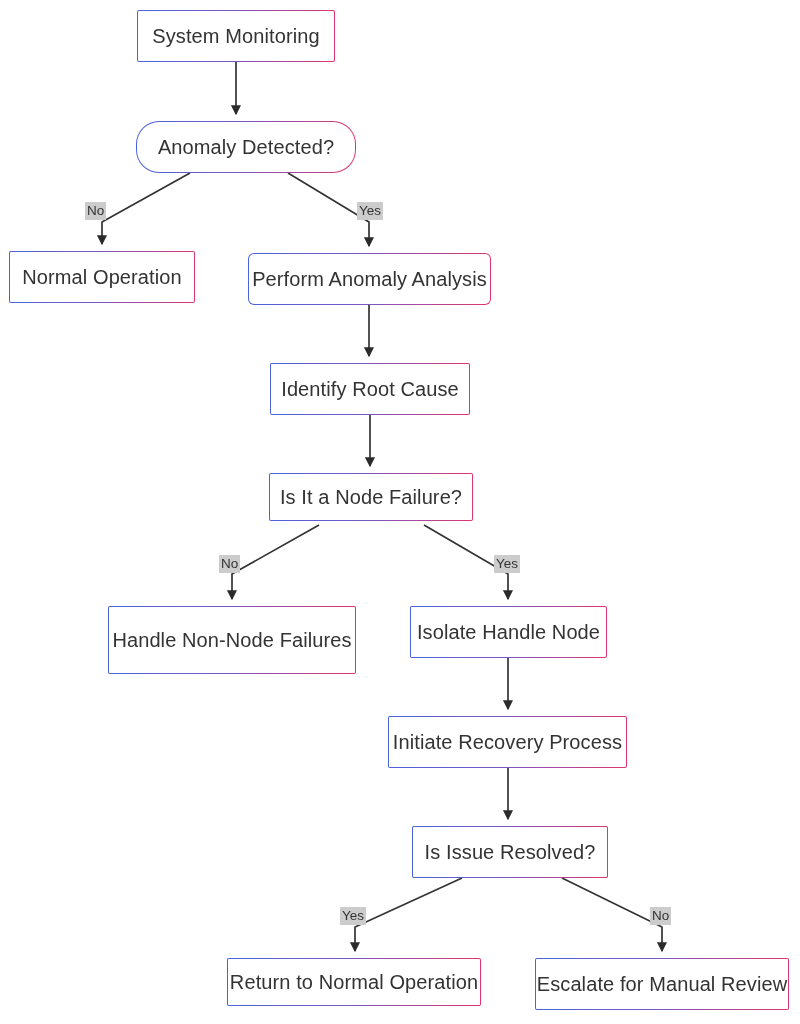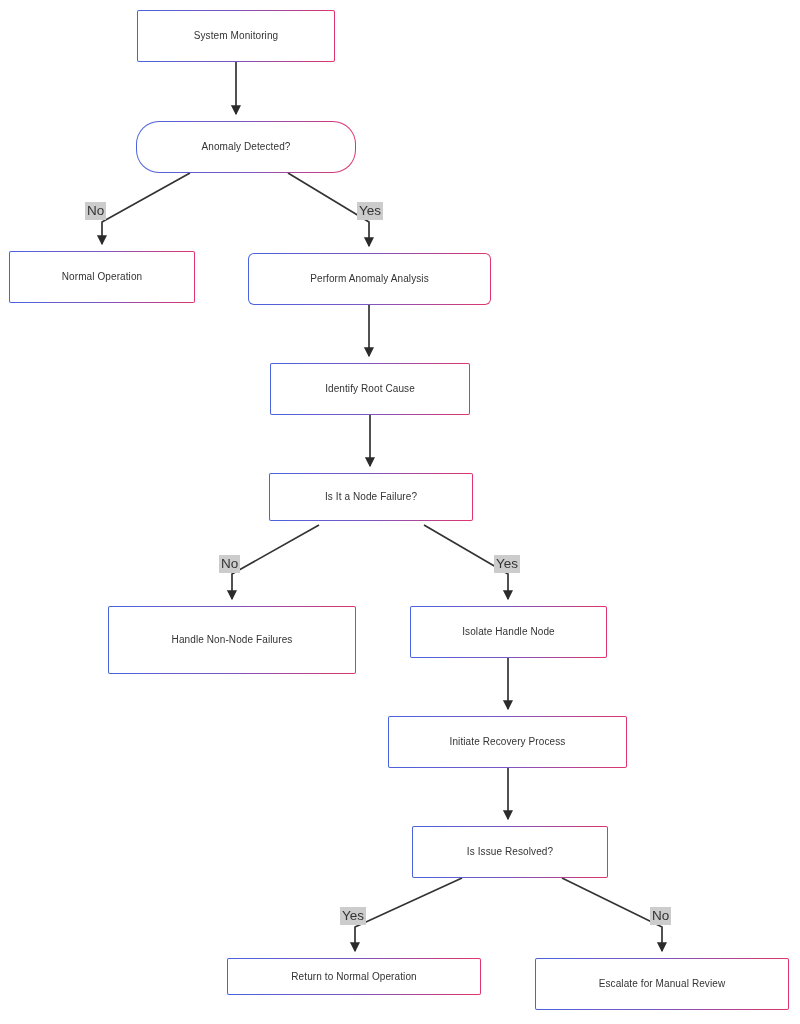--- a/index.html
+++ b/index.html
@@ -46,21 +46,21 @@
     
     border: 1.6px solid transparent;
     border-radius: 2px;
     background-image:
       linear-gradient(#ffffff, #ffffff),
       linear-gradient(90deg, #4a63de 0%, #7a57c4 48%, #e0356c 100%);
     background-origin: border-box;
     background-clip: padding-box, border-box;
   }
   .node-label {
-    font-size: 10px;
+    font-size: 20px;
     color: #333333;
     line-height: 1.2;
     text-align: left;
     white-space: nowrap;
     letter-spacing: 0.1px;
   }
 
   
   .edge-label {
     position: absolute;
@@ -123,21 +123,21 @@
       </div>
       <div class="node" style="left: 410px; top: 606px; width: 197px; height: 52px;">
         <span class="node-label">Isolate Handle Node</span>
       </div>
       <div class="node" style="left: 388px; top: 716px; width: 239px; height: 52px;">
         <span class="node-label">Initiate Recovery Process</span>
       </div>
       <div class="node" style="left: 412px; top: 826px; width: 196px; height: 52px;">
         <span class="node-label">Is Issue Resolved?</span>
       </div>
-      <div class="node" style="left: 227px; top: 958px; width: 254px; height: 37px;">
+      <div class="node" style="left: 227px; top: 958px; width: 254px; height: 48px;">
         <span class="node-label">Return to Normal Operation</span>
       </div>
       <div class="node" style="left: 535px; top: 958px; width: 254px; height: 52px;">
         <span class="node-label">Escalate for Manual Review</span>
       </div>
     </div>
   <div id="edge-labels-layer">
       <div class="edge-label" style="left: 85px; top: 202px; background: rgb(204, 204, 204);">No</div>
       <div class="edge-label" style="left: 357px; top: 202px; background: rgb(204, 204, 204);">Yes</div>
       <div class="edge-label" style="left: 219px; top: 555px; background: rgb(204, 204, 204);">No</div>

